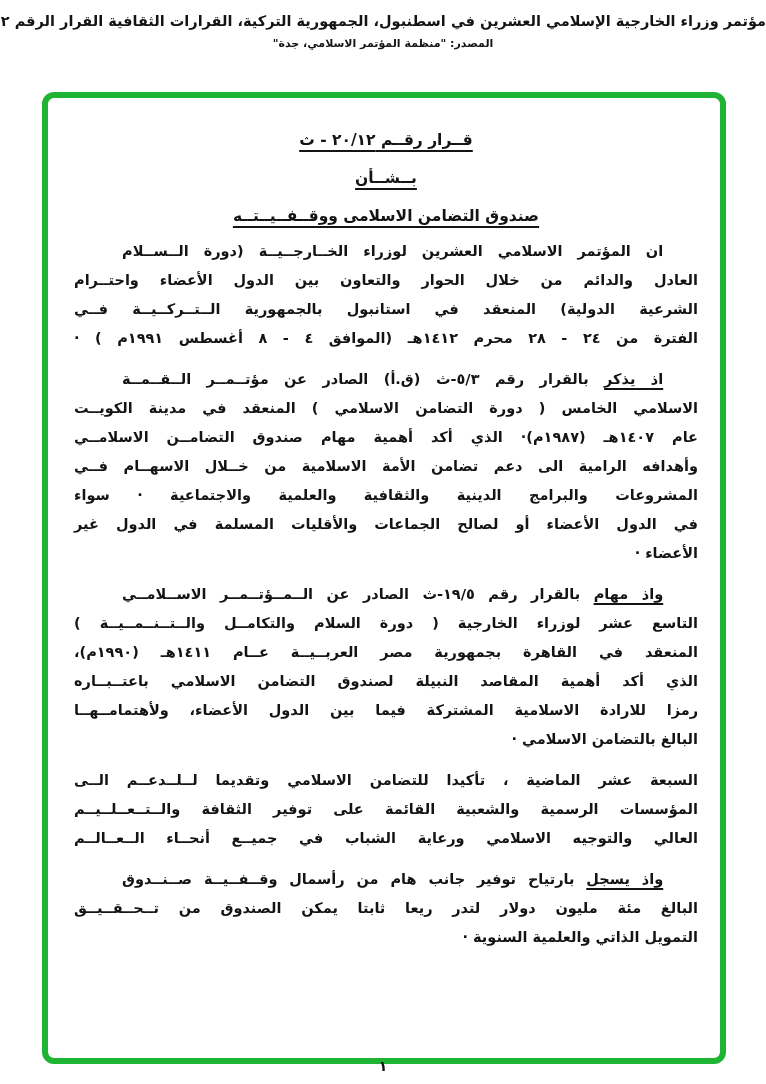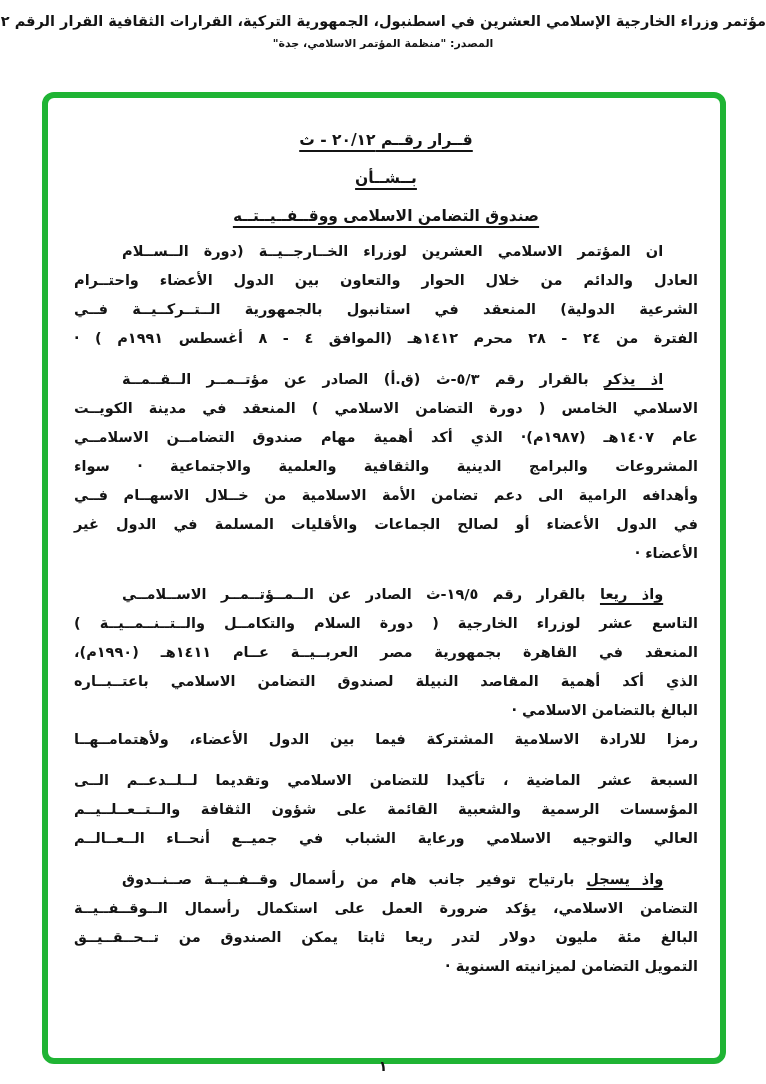--- a/index.html
+++ b/index.html
@@ -98,44 +98,43 @@
       <div class="line first"><span>ان المؤتمر الاسلامي العشرين لوزراء الخــارجــيــة (دورة الــســلام</span></div>
       <div class="line">العادل والدائم من خلال الحوار والتعاون بين الدول الأعضاء واحتــرام</div>
       <div class="line">الشرعية الدولية) المنعقد في استانبول بالجمهورية الــتــركــيــة فــي</div>
       <div class="line">الفترة من ٢٤ - ٢٨ محرم ١٤١٢هـ (الموافق ٤ - ٨ أغسطس ١٩٩١م ) ·</div>
     </div>
 
     <div class="para">
       <div class="line first"><span class="lead">اذ يذكر</span><span> بالقرار رقم ٥/٣-ث (ق.أ) الصادر عن مؤتــمــر الــقــمــة</span></div>
       <div class="line">الاسلامي الخامس ( دورة التضامن الاسلامي ) المنعقد في مدينة الكويــت</div>
       <div class="line">عام ١٤٠٧هـ (١٩٨٧م)· الذي أكد أهمية مهام صندوق التضامــن الاسلامــي</div>
+      <div class="line">وأهدافه الرامية الى دعم تضامن الأمة الاسلامية من خــلال الاسهــام فــي</div>
       <div class="line">المشروعات والبرامج الدينية والثقافية والعلمية والاجتماعية · سواء</div>
-      <div class="line">وأهدافه الرامية الى دعم تضامن الأمة الاسلامية من خــلال الاسهــام فــي</div>
       <div class="line">في الدول الأعضاء أو لصالح الجماعات والأقليات المسلمة في الدول غير</div>
       <div class="line end-right">الأعضاء ·</div>
     </div>
 
     <div class="para">
-      <div class="line first"><span class="lead">واذ ريعا</span><span> بالقرار رقم ١٩/٥-ث الصادر عن الــمــؤتــمــر الاســلامــي</span></div>
+      <div class="line first"><span class="lead">واذ مهام</span><span> بالقرار رقم ١٩/٥-ث الصادر عن الــمــؤتــمــر الاســلامــي</span></div>
       <div class="line">التاسع عشر لوزراء الخارجية ( دورة السلام والتكامــل والــتــنــمــيــة )</div>
       <div class="line">المنعقد في القاهرة بجمهورية مصر العربــيــة عــام ١٤١١هـ (١٩٩٠م)،</div>
       <div class="line">الذي أكد أهمية المقاصد النبيلة لصندوق التضامن الاسلامي باعتــبــاره</div>
+      <div class="line">رمزا للارادة الاسلامية المشتركة فيما بين الدول الأعضاء، ولأهتمامــهــا</div>
       <div class="line end-right">البالغ بالتضامن الاسلامي ·</div>
-      <div class="line">رمزا للارادة الاسلامية المشتركة فيما بين الدول الأعضاء، ولأهتمامــهــا</div>
     </div>
 
     <div class="para">
       <div class="line">السبعة عشر الماضية ، تأكيدا للتضامن الاسلامي وتقديما لــلــدعــم الــى</div>
-      <div class="line">المؤسسات الرسمية والشعبية القائمة على شؤون الثقافة والــتــعــلــيــم</div>
+      <div class="line">المؤسسات الرسمية والشعبية القائمة على توفير الثقافة والــتــعــلــيــم</div>
       <div class="line">العالي والتوجيه الاسلامي ورعاية الشباب في جميــع أنحــاء الــعــالــم</div>
     </div>
 
     <div class="para">
       <div class="line first"><span class="lead">واذ يسجل</span><span> بارتياح توفير جانب هام من رأسمال وقــفــيــة صــنــدوق</span></div>
-      <div class="line">التضامن الاسلامي، يؤكد ضرورة العمل على استكمال رأسمال الــوقــفــيــة</div>
       <div class="line">البالغ مئة مليون دولار لتدر ريعا ثابتا يمكن الصندوق من تــحــقــيــق</div>
-      <div class="line end-right">التمويل التضامن لميزانيته السنوية ·</div>
+      <div class="line end-right">التمويل الذاتي والعلمية السنوية ·</div>
     </div>
 
   </div>
 </div>
 
 <div class="page-number">١</div>
 
 </body></html>

